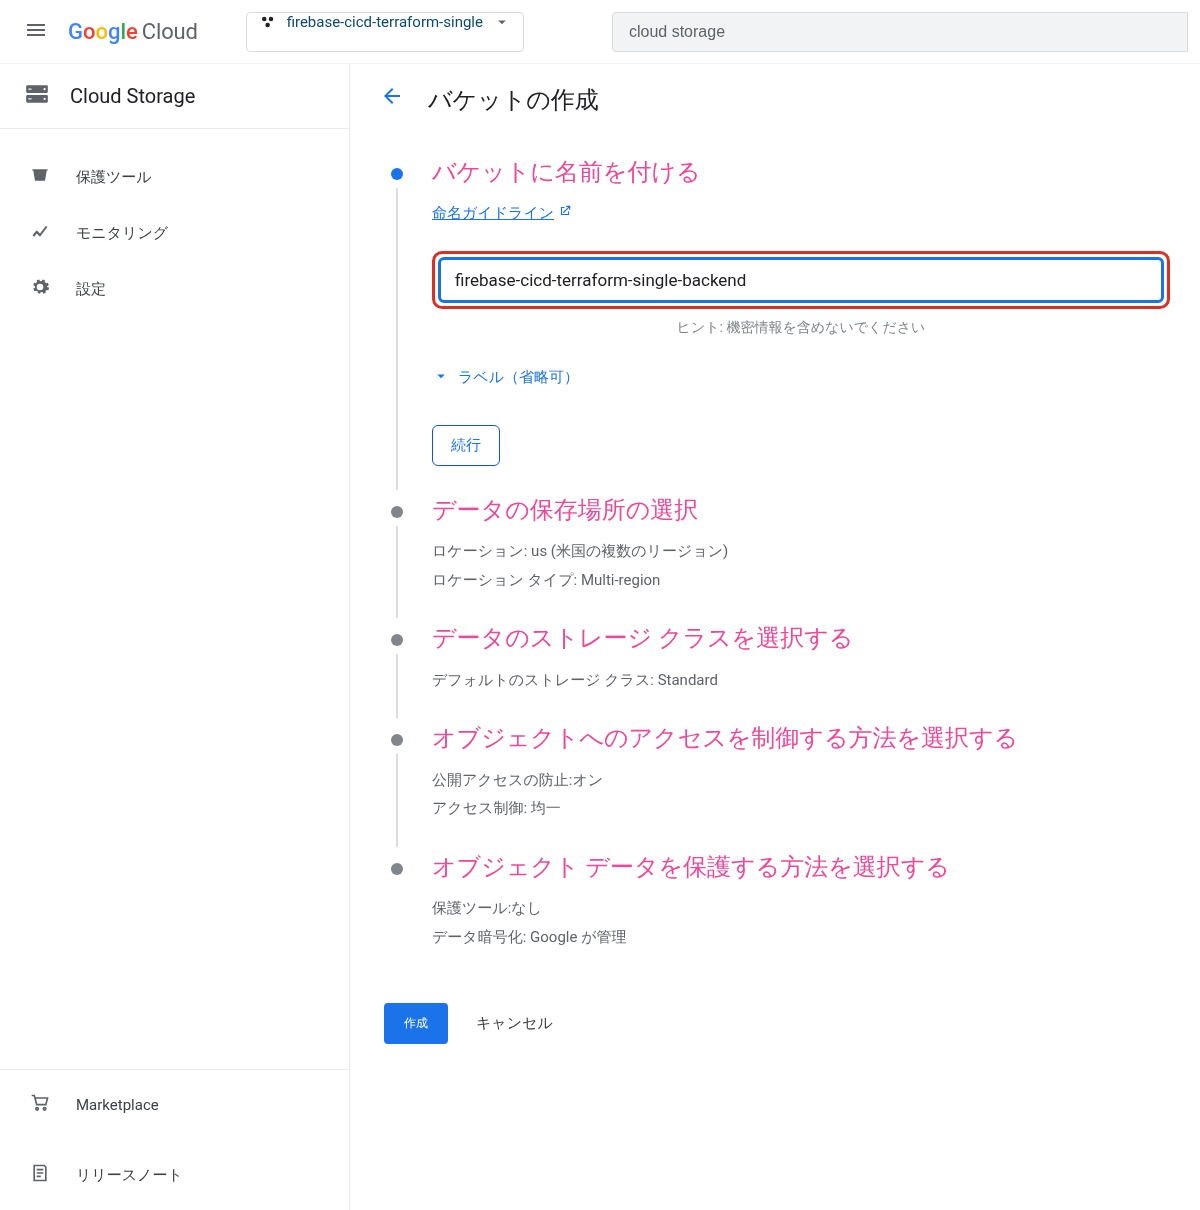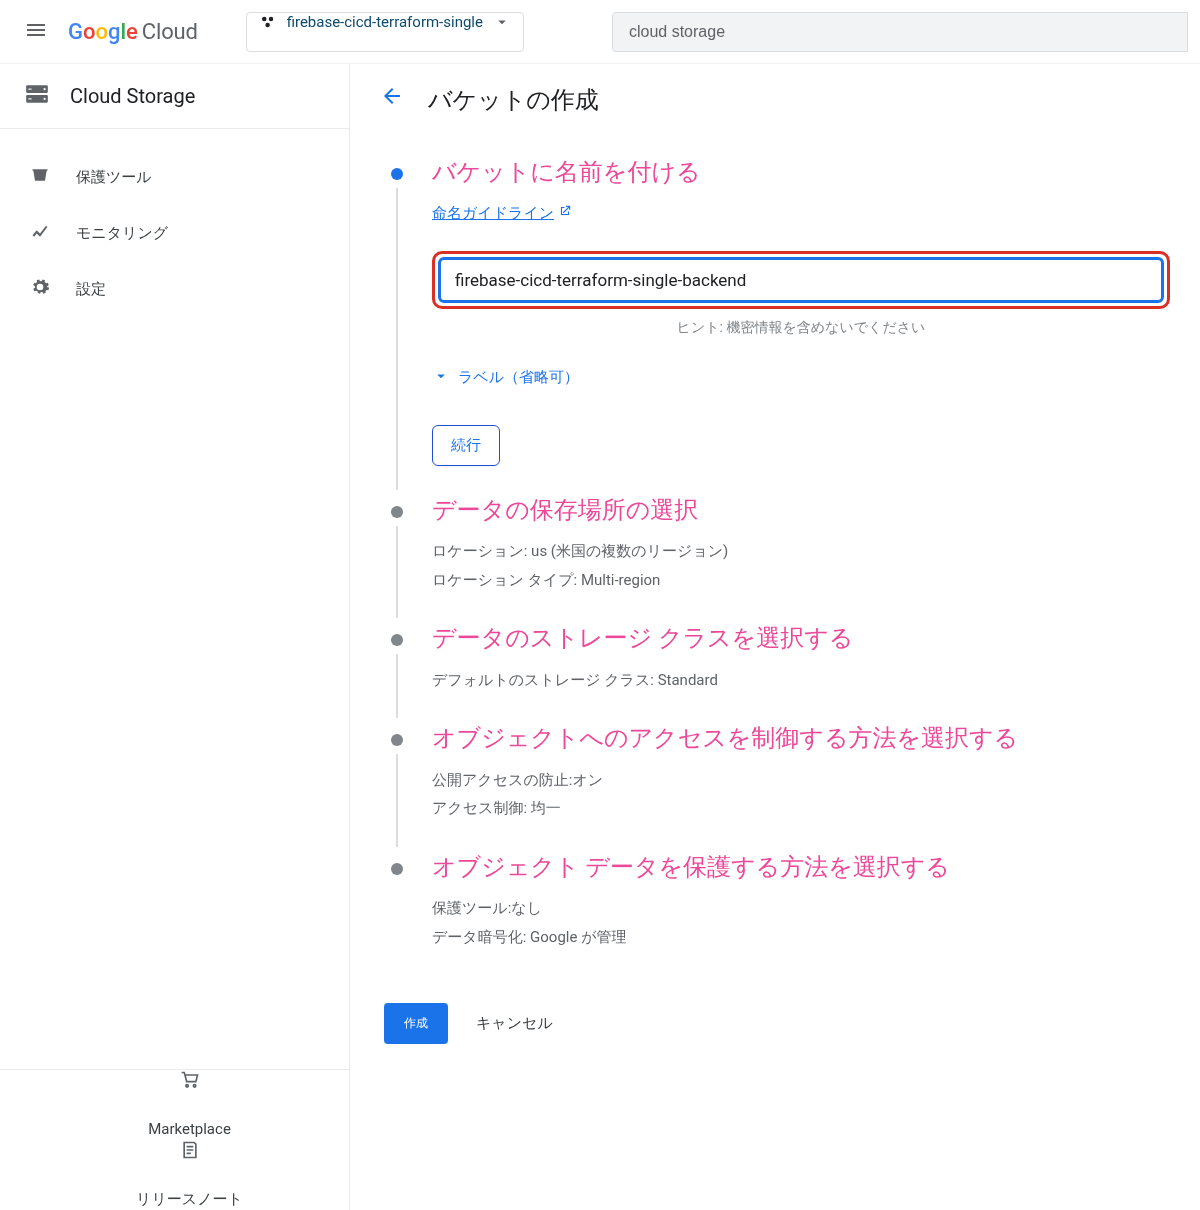--- a/index.html
+++ b/index.html
@@ -78,21 +78,21 @@
     display: flex; align-items: center;
     height: 56px;
     padding-left: 30px;
     gap: 26px;
     cursor: pointer;
     font-size: 15px;
     color: #3c4043;
   }
   .side-item svg { width: 20px; height: 20px; fill: #5f6368; }
   .side-bottom { border-top: 1px solid #e8eaed; }
-  .side-bottom .side-item { height: 70px; flex-direction: column; }
+  .side-bottom .side-item { height: 70px; }
   
   .main {
     flex: 1;
     padding: 20px 30px 20px 30px;
     position: relative;
     overflow: hidden;
   }
   .main-header { display: flex; align-items: flex-start; gap: 24px; margin-bottom: 40px;}
   .back-btn svg { width: 24px; height: 24px; fill: #1a73e8; cursor: pointer;}
   .main-title { font-size: 24px; color: #202124; }

